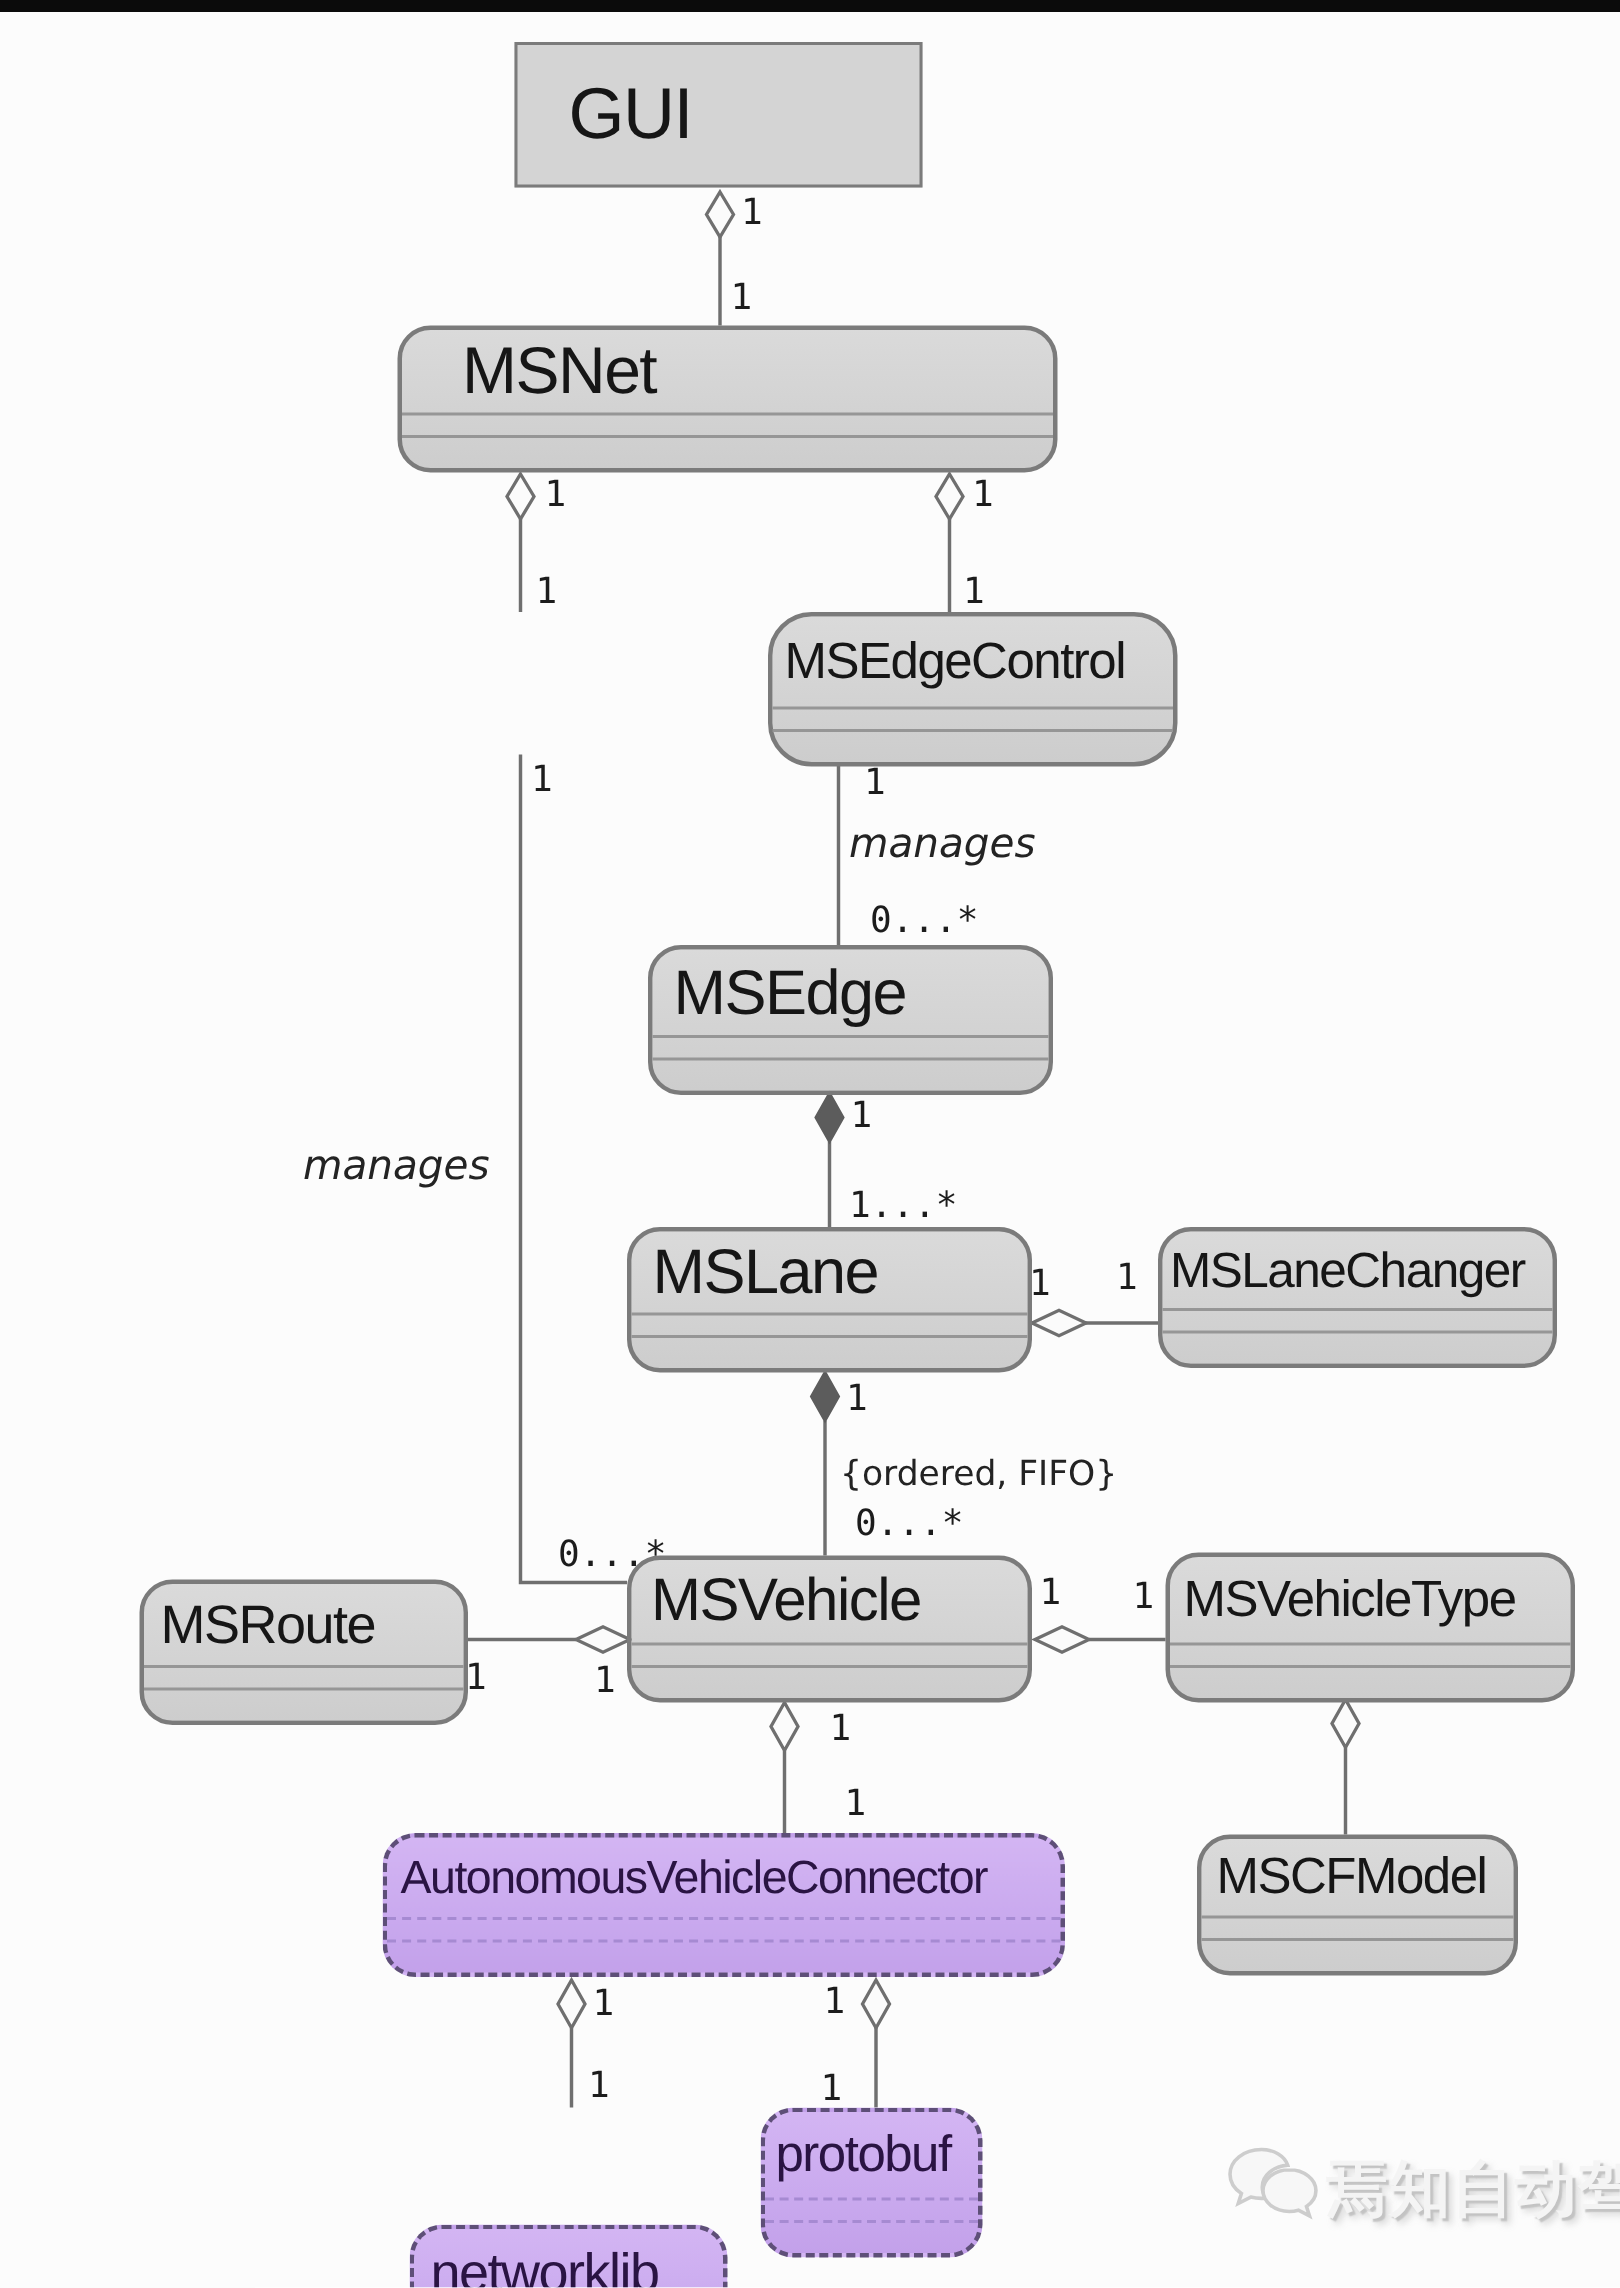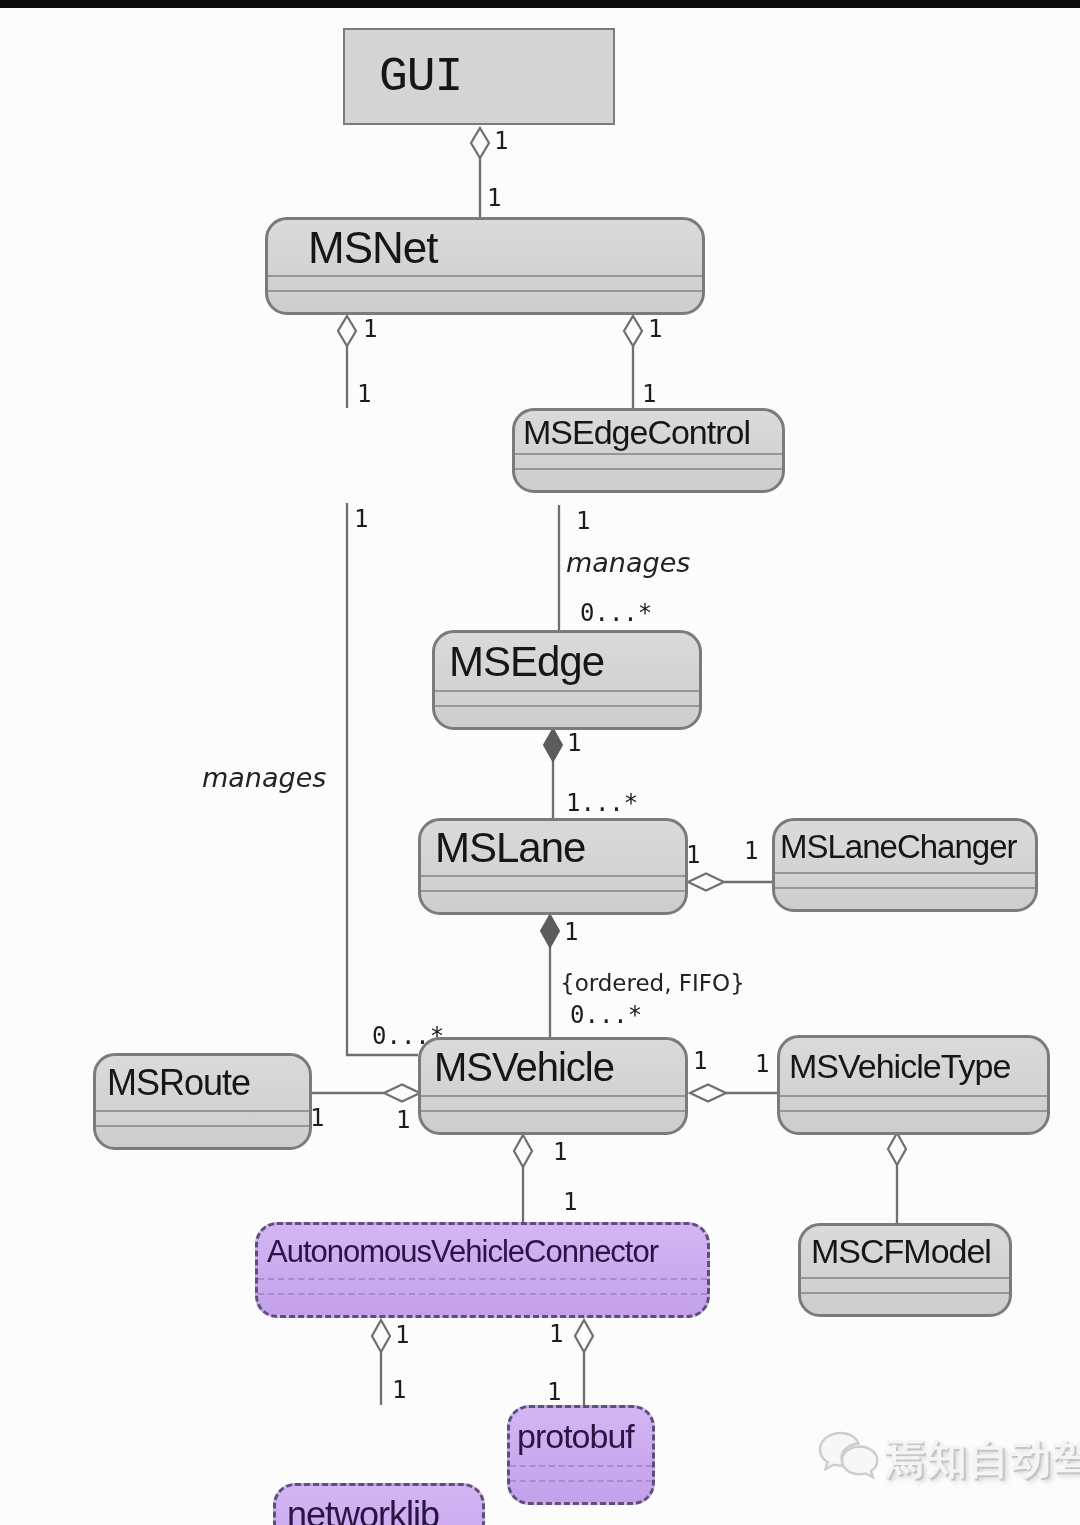--- a/index.html
+++ b/index.html
@@ -66,32 +66,32 @@
       <path d="M897,1133 L906,1149 L897,1165 L888,1149 Z"></path>
       <path d="M381,1320 L390,1336 L381,1352 L372,1336 Z"></path>
       <path d="M584,1320 L593,1336 L584,1352 L575,1336 Z"></path>
     </g>
     <g stroke="#5c5c5c" stroke-width="2" fill="#5c5c5c">
       <path d="M553,729 L562,745 L553,761 L544,745 Z"></path>
       <path d="M550,915 L559,931 L550,947 L541,931 Z"></path>
     </g>
   </svg>
 
-  <div class="box sq" style="left:343px;top:28px;width:272px;height:97px;font-family:Liberation Mono, monospace;">
+  <div class="box sq" style="left:343px;top:28px;width:272px;height:97px;">
     <div class="t" style="font-size:48px;padding-left:34px;">GUI</div>
   </div>
 
   <div class="box" style="left:265px;top:217px;width:440px;height:98px;">
     <div class="t" style="font-size:44px;padding-left:40px;">MSNet</div>
     <div class="c"></div>
     <div class="c c2"></div>
   </div>
 
 
-  <div class="box" style="left:512px;top:408px;width:273px;height:85px;">
+  <div class="box" style="left:512px;top:408px;width:273px;height:103px;border-radius:29px;">
     <div class="t" style="font-size:34px;padding-left:8px;">MSEdgeControl</div>
     <div class="c"></div>
     <div class="c c2"></div>
   </div>
 
   <div class="box" style="left:432px;top:630px;width:270px;height:100px;">
     <div class="t" style="font-size:42px;padding-left:14px;">MSEdge</div>
     <div class="c"></div>
     <div class="c c2"></div>
   </div>

